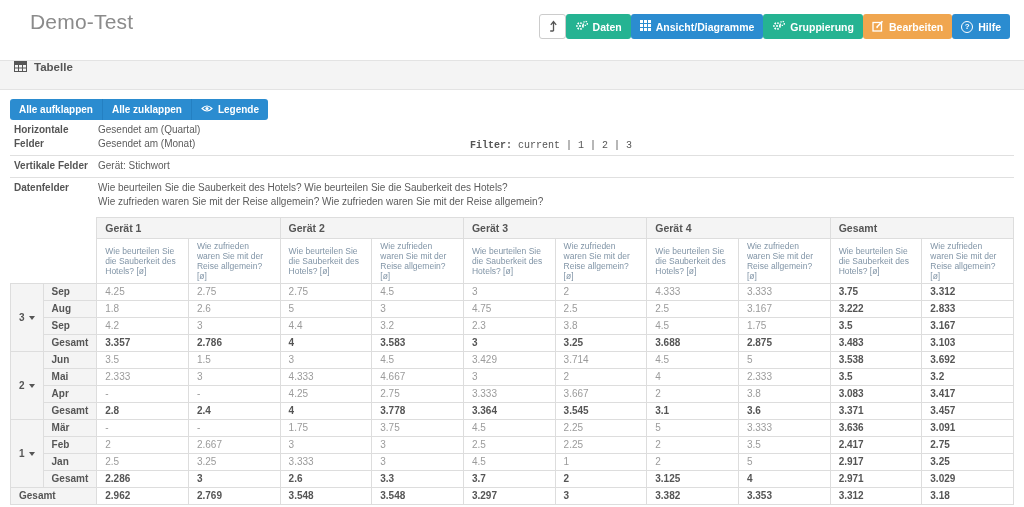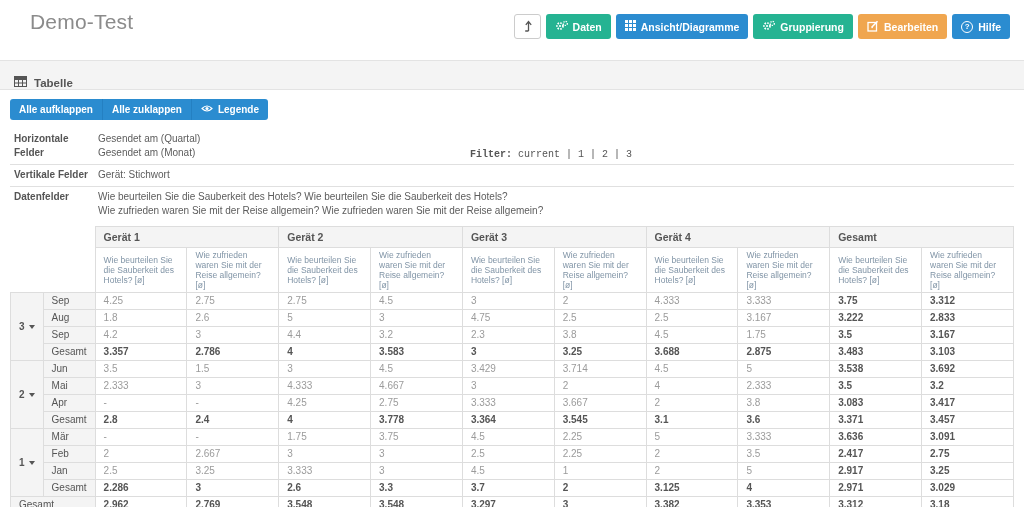--- a/index.html
+++ b/index.html
@@ -2,60 +2,60 @@
 <html><head>
 <meta charset="utf-8">
 <style>
   * { margin:0; padding:0; box-sizing:border-box; }
   html,body { width:1024px; height:507px; background:#fff; overflow:hidden;
     font-family:"Liberation Sans", sans-serif; color:#555; }
 
   
   .top { height:60px; padding:10px 14px 0 14px; display:flex; justify-content:space-between; align-items:flex-start;margin-left:16px; }
   .page-title { font-size:21px; font-weight:400; color:#8b8b8b; letter-spacing:.2px; }
-  .toolbar { display:flex; gap:5px; margin-top:4px; }
+  .toolbar { display:flex; margin-top:4px; }
   .btn { display:inline-flex; align-items:center; gap:5px; border:none; border-radius:3px;
     font-family:inherit; font-size:10.5px; font-weight:700; color:#fff; padding:0 9px; height:25px; cursor:pointer; }
   .btn-plain { background:#fff; border:1px solid #ccc; color:#555; width:27px; justify-content:center; }
   .btn-green { background:#25b392; }
   .btn-blue  { background:#2b8cd0; }
   .btn-orange{ background:#f0a64f; }
 
   
   .panel-heading { height:30px; background:#f4f4f4; border-top:1px solid #e3e3e3; border-bottom:1px solid #e3e3e3;
-    display:flex; align-items:flex-end; gap:7px; padding:0 14px; font-size:11.5px; font-weight:700; color:#555; }
+    display:flex; align-items:flex-start; gap:7px; padding:0 14px; font-size:11.5px; font-weight:700; color:#555; }
   .panel-body { padding:9px 10px 0 10px; position:relative; }
 
   
   .btn-group { display:inline-flex;border-radius:6px; }
   .btn-group .btn { border-radius:0; height:21px; font-size:10px; background:#2b8cd0; border-right:1px solid #2480c2; }
   .btn-group .btn:first-child { border-radius:3px 0 0 3px; }
   .btn-group .btn:last-child  { border-radius:0 3px 3px 0; border-right:none; }
 
   
-  .meta { margin-top:9px; font-size:10px; }
+  .meta { font-size:10px; }
   .meta-row { display:flex; padding:3px 4px 4px 4px; position:relative; }
   .meta-row.sep { border-bottom:1px solid #e0e0e0; }
   .meta-label { width:84px; font-weight:700; color:#555; flex-shrink:0; line-height:14px; }
   .meta-values div { line-height:14px; color:#5c5c5c; }
   .filter { position:absolute; left:460px; top:19px; line-height:14px;font-family:Liberation Mono, monospace; }
   .filter-label { font-weight:700; }
 
   
   table { border-collapse:collapse; table-layout:fixed; margin-top:4px; }
   td,th { border:1px solid #ddd; overflow:hidden; white-space:nowrap; }
   td.corner { border:none; background:#fff; }
   th.group-h { background:#f4f4f4; font-size:10.5px; font-weight:700; color:#555; text-align:left; padding:4px 8px; }
   th.sub-h { background:#fff; font-size:8.5px; font-weight:400; color:#8094a6; text-align:left;
     padding:2px 8px; line-height:10px; white-space:normal; vertical-align:middle; height:24px; }
   tbody td { font-size:10px; padding:2px 8px; line-height:12px; }
   td.group-cell { background:#f4f4f4; font-weight:700; color:#555; text-align:center; vertical-align:middle; cursor:pointer; }
   .caret { display:inline-block; width:0; height:0; border-left:3px solid transparent;
     border-right:3px solid transparent; border-top:4px solid #555; margin-left:4px; vertical-align:middle; }
-  td.month { background:#f4f4f4; font-weight:400; color:#555; }
+  td.month { background:#f4f4f4; font-weight:700; color:#555; }
   td.val { color:#9b9b9b; }
   td.val.bold { color:#555; font-weight:700; }
 
   .q-circle { display:inline-flex; width:12px; height:12px; border:1.2px solid #fff; border-radius:50%;
     align-items:center; justify-content:center; font-size:8px; font-weight:700; }
   .q-circle::before { content:"?"; }
 </style>
 </head>
 <body>
 

